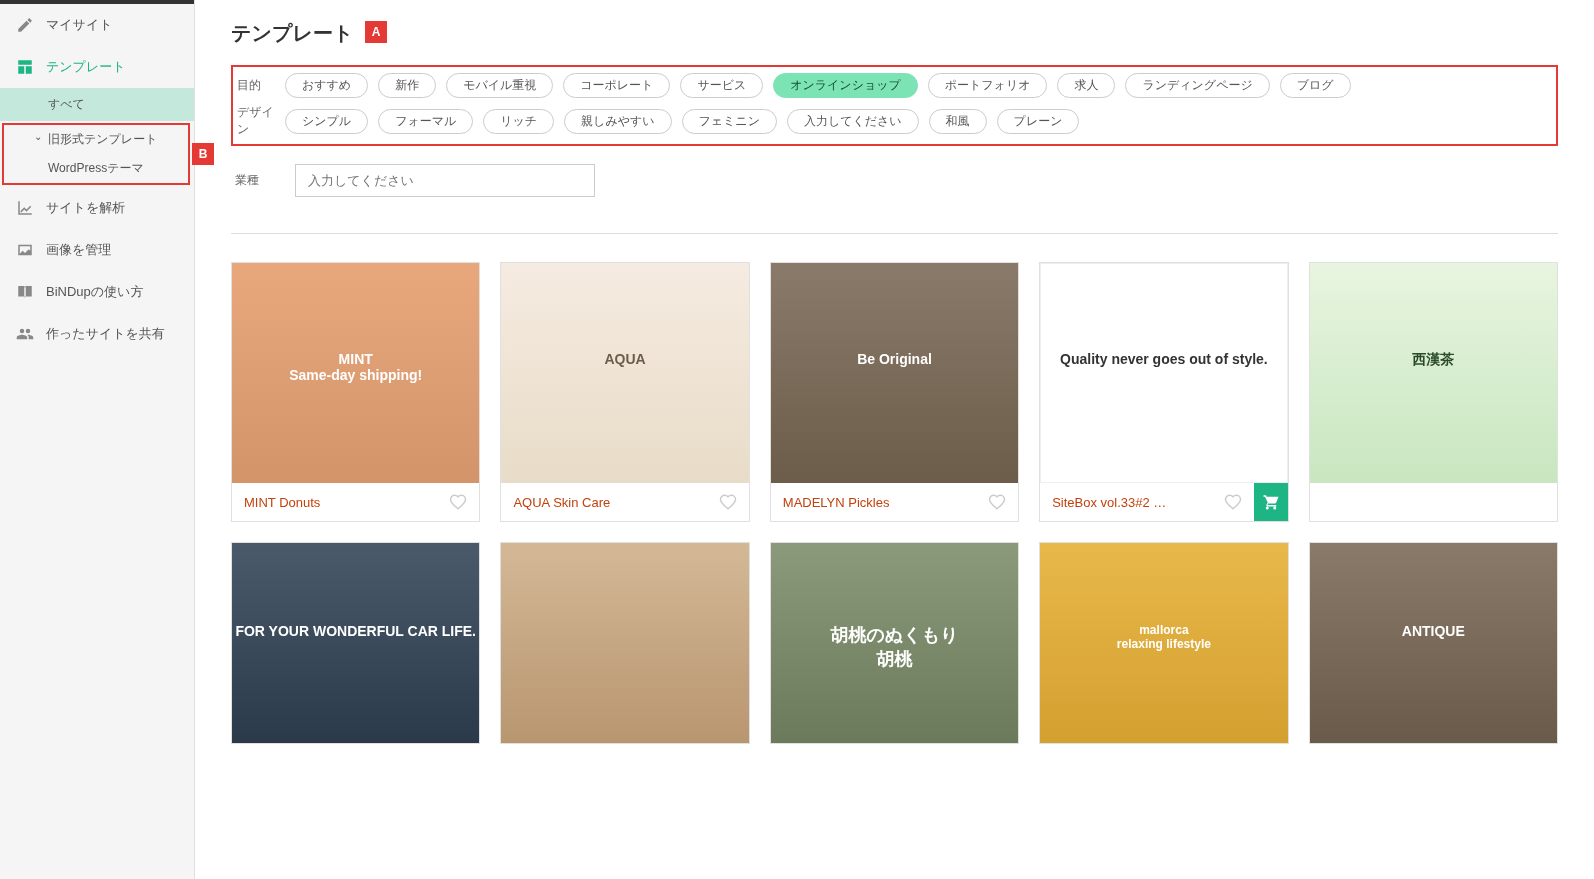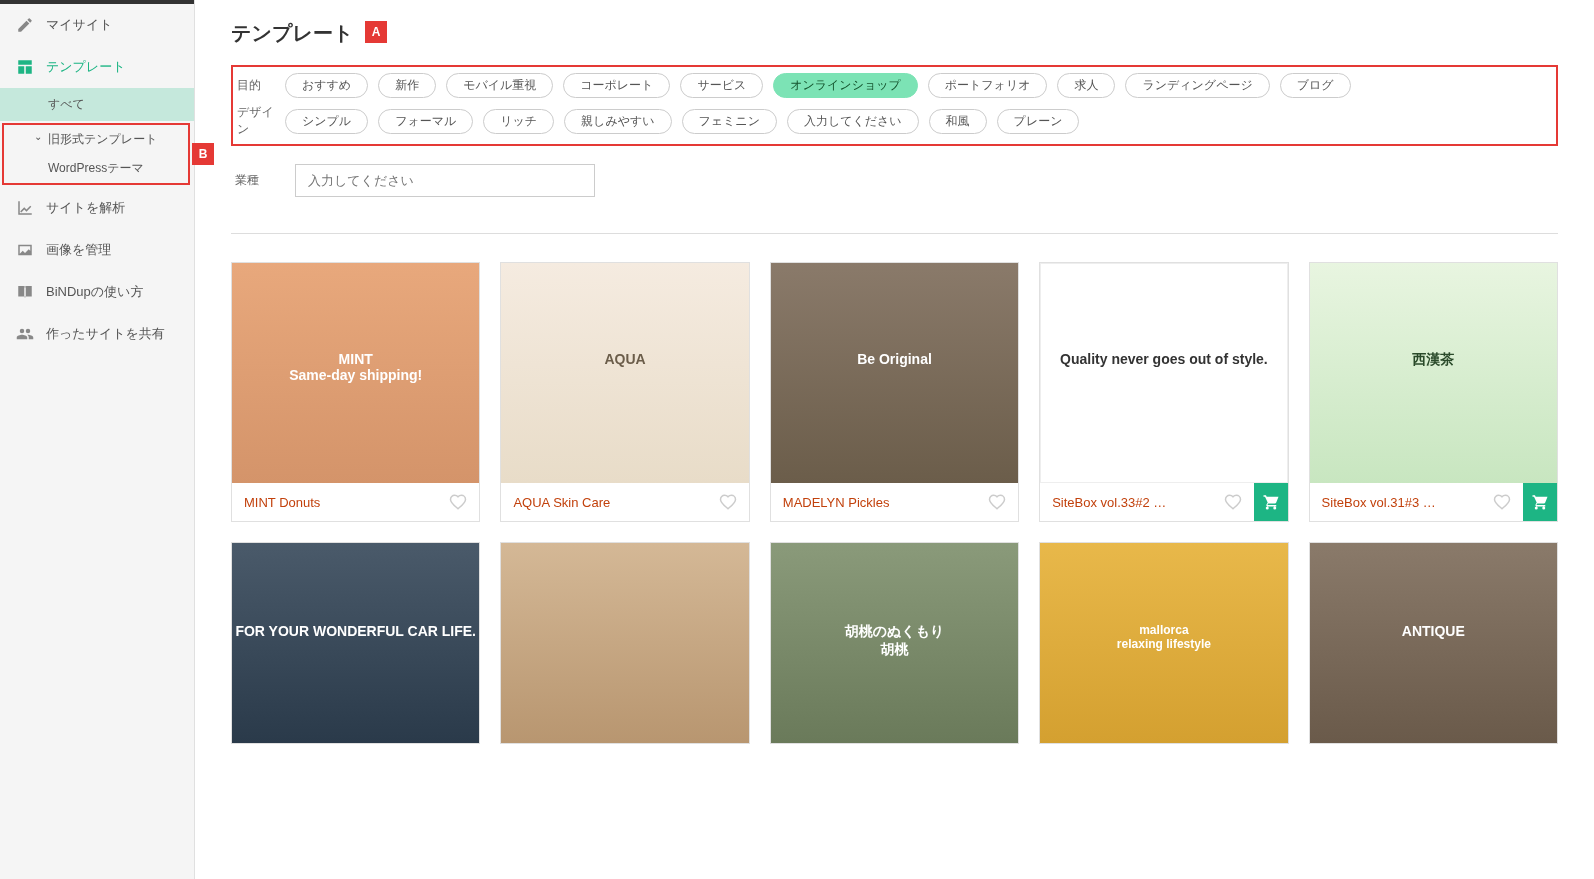--- a/index.html
+++ b/index.html
@@ -209,45 +209,34 @@
               <svg viewBox="0 0 24 24" fill="currentColor">
                 <path d="M7 18a2 2 0 100 4 2 2 0 000-4zm10 0a2 2 0 100 4 2 2 0 000-4zM7.2 14h9.9a2 2 0 001.9-1.4L22 5H6.2l-.9-2H2v2h2l3.6 7.6-1.35 2.44A2 2 0 007.2 18H19v-2H7.2l1.1-2z"></path>
               </svg>
             </span>
           </div>
         </div>
         <div class="card">
           <div class="thumb" style="background: linear-gradient(rgb(232, 245, 224), rgb(200, 230, 192));">
             <div class="tt" style="color: rgb(42, 74, 42); left: 0px; right: 0px; top: 40%; white-space: pre-line; font-size: 14px;">西漢茶</div>
           </div>
-          <div class="card-footer">
-            <div class="card-title">SiteBox vol.31#3 …</div>
-            <span class="heart"><svg viewBox="0 0 24 24" fill="none" stroke="currentColor" stroke-width="2">
-                <path d="M12 21l-1.45-1.32C5.4 15.36 2 12.28 2 8.5A5.5 5.5 0 017.5 3c1.74 0 3.41.81 4.5 2.09A6 6 0 0116.5 3 5.5 5.5 0 0122 8.5c0 3.78-3.4 6.86-8.55 11.18L12 21z"></path>
-              </svg></span>
-            <span class="cart-btn">
-              <svg viewBox="0 0 24 24" fill="currentColor">
-                <path d="M7 18a2 2 0 100 4 2 2 0 000-4zm10 0a2 2 0 100 4 2 2 0 000-4zM7.2 14h9.9a2 2 0 001.9-1.4L22 5H6.2l-.9-2H2v2h2l3.6 7.6-1.35 2.44A2 2 0 007.2 18H19v-2H7.2l1.1-2z"></path>
-              </svg>
-            </span>
-          </div>
         </div>
       </div>
     <div class="grid row2" id="grid-row2" style="margin-top:20px">
         <div class="card partial">
           <div class="thumb" style="background: linear-gradient(rgb(74, 90, 106), rgb(42, 58, 74));">
             <div class="tt" style="color: rgb(255, 255, 255); left: 0px; right: 0px; top: 40%; white-space: pre-line; font-size: 14px;">FOR YOUR WONDERFUL CAR LIFE.</div>
           </div>
         </div>
         <div class="card partial">
           <div class="thumb" style="background: linear-gradient(rgb(212, 184, 150), rgb(184, 150, 112));"></div>
         </div>
         <div class="card partial">
           <div class="thumb" style="background: linear-gradient(rgb(138, 154, 122), rgb(106, 122, 90));">
-            <div class="tt" style="color: rgb(255, 255, 255); left: 0px; right: 0px; top: 40%; white-space: pre-line; font-size: 14px;">胡桃のぬくもり
+            <div class="tt" style="color: rgb(255, 255, 255); left: 0px; right: 0px; top: 40%; white-space: pre-line; font-size: 18px;">胡桃のぬくもり
 胡桃</div>
           </div>
         </div>
         <div class="card partial">
           <div class="thumb" style="background: linear-gradient(rgb(232, 184, 74), rgb(212, 160, 48));">
             <div class="tt" style="color: rgb(255, 255, 255); left: 0px; right: 0px; top: 40%; white-space: pre-line; font-size: 12px;">mallorca
 relaxing lifestyle</div>
           </div>
         </div>
         <div class="card partial">

